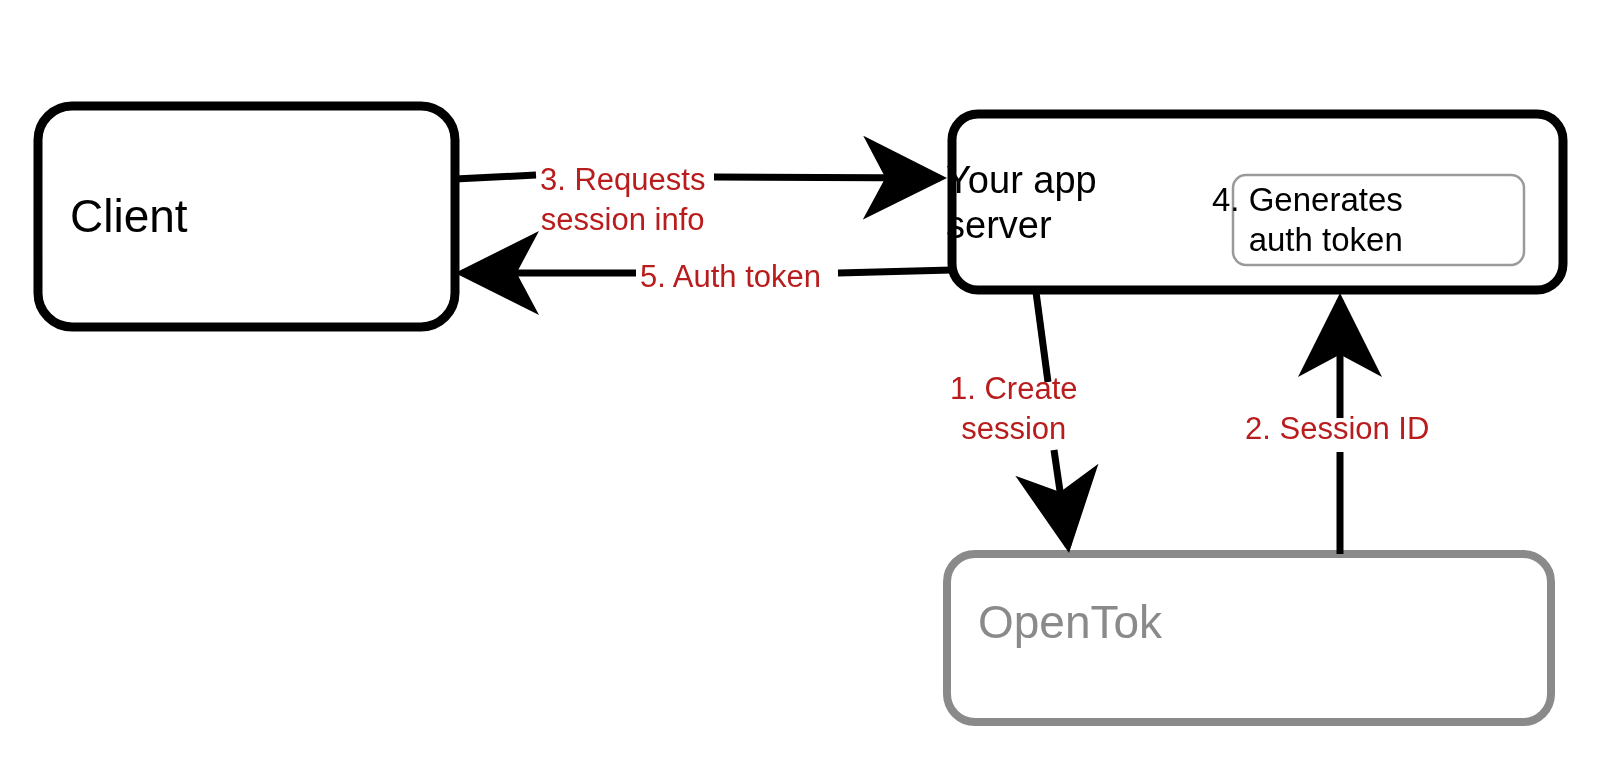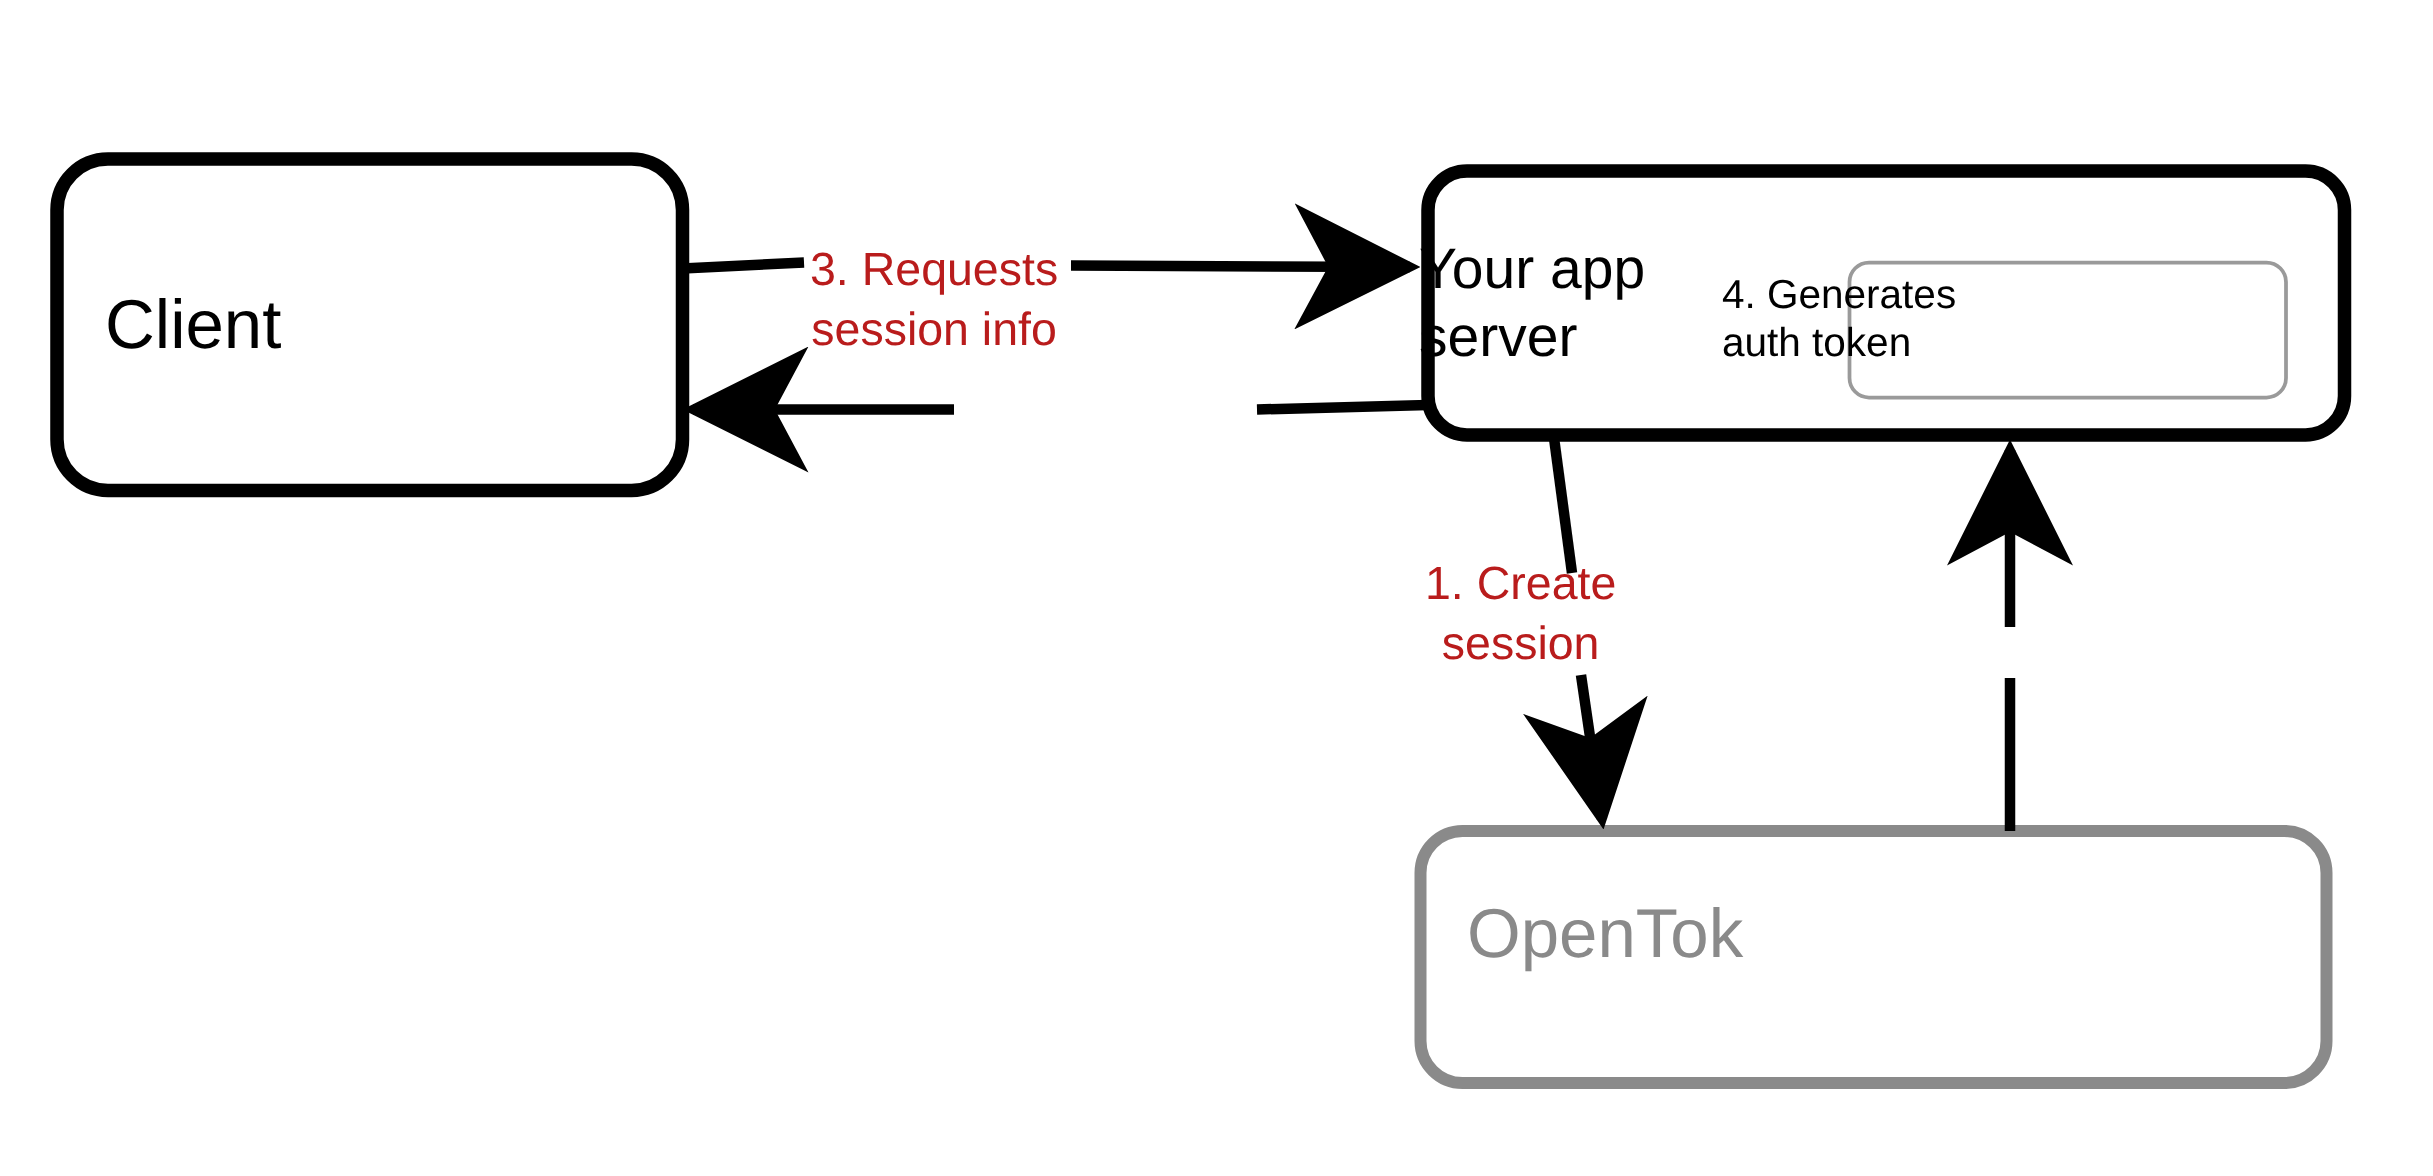--- a/index.html
+++ b/index.html
@@ -41,24 +41,25 @@
     line-height: 1.18;
   }
   #opentok-label {
     left: 950px;
     top: 596px;
     font-size: 46px;
     color: #8a8a8a;
     margin-left: 28px;
   }
   #inner-box-label {
-    left: 1148px;
+    left: 1212px;
     top: 180px;
-    font-size: 27px;
+    font-size: 33px;
     line-height: 1.2;
+    text-align: right;
   }
   .edge-label {
     position: absolute;
     color: #b91c1c;
     font-family: "Liberation Sans", sans-serif;
     white-space: pre-line;
     font-size: 31px;
     line-height: 1.28;
     text-align: center;
   }
@@ -119,18 +120,20 @@
   <div class="node-label" id="client-label">Client</div>
 
   <div class="node-label" id="inner-box-label">4. Generates
 auth token</div>
 
   <div class="node-label" id="opentok-label">OpenTok</div>
 
   <div class="edge-label" id="edge-label-3">3. Requests
 session info</div>
 
+  <div class="edge-label" id="edge-label-5">5. Auth token</div>
 
   <div class="edge-label" id="edge-label-1">1. Create
 session</div>
 
+  <div class="edge-label" id="edge-label-2">2. Session ID</div>
 
 </div>
 
 </body></html>

